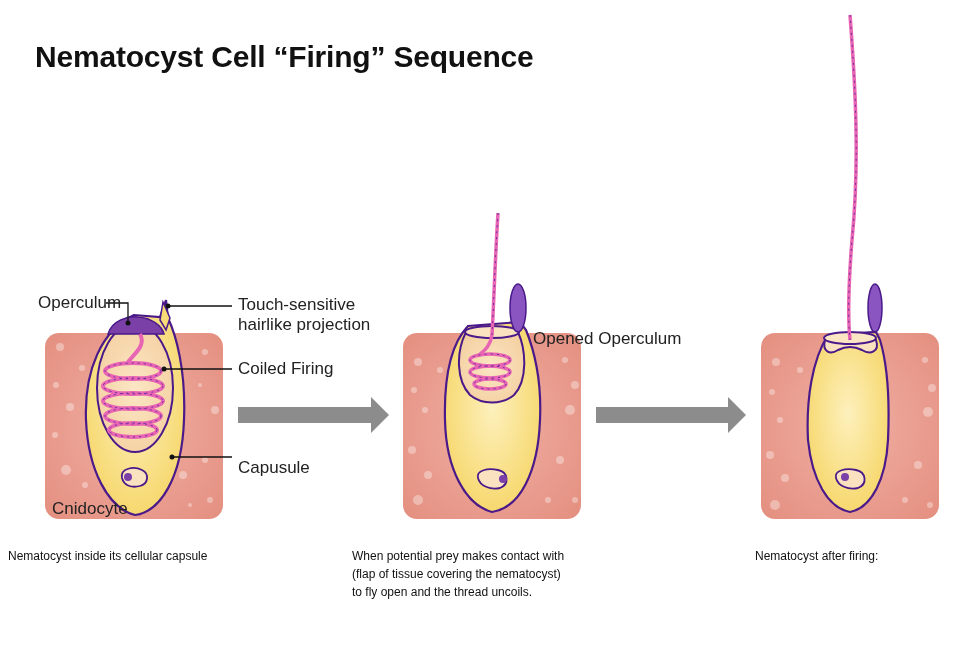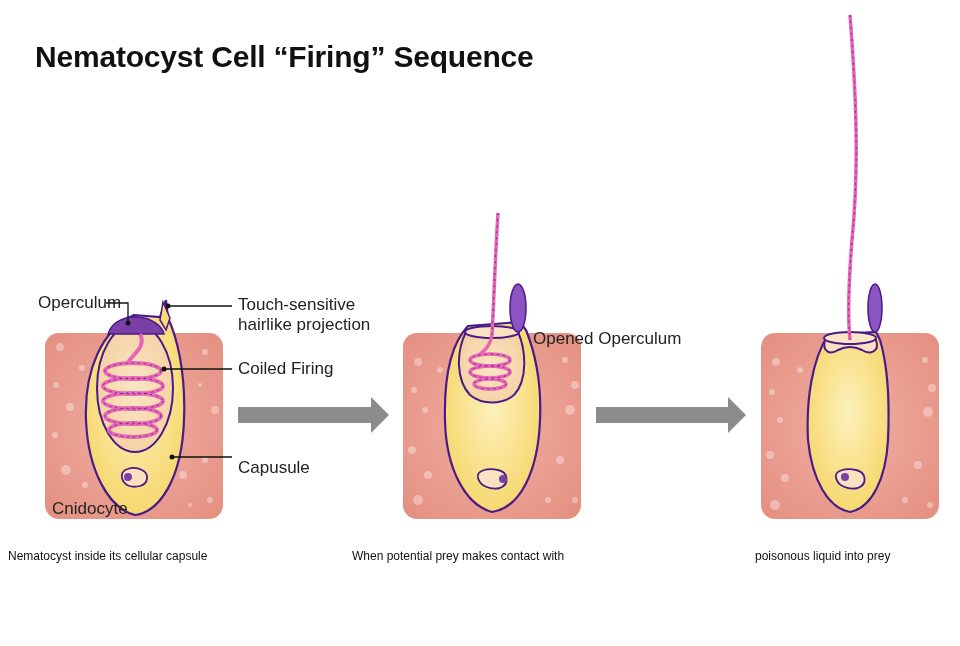--- a/index.html
+++ b/index.html
@@ -176,16 +176,18 @@
 <div class="label" style="left:238px; top:460px;text-align:center;">Capusule</div>
 <div class="label" style="left:52px; top:501px;">Cnidocyte</div>
 
 <div class="label" style="left:533px; top:302px;margin-top:29px;">Opened Operculum</div>
 
 <div class="caption" style="left:8px; top:547px;">
   <div>Nematocyst inside its cellular capsule</div>
 </div>
 <div class="caption" style="left:352px; top:547px;">
   <div>When potential prey makes contact with</div>
+  <div>(flap of tissue covering the nematocyst)</div>
+  <div>to fly open and the thread uncoils.</div>
 </div>
 <div class="caption" style="left:755px; top:547px;">
-  <div>poisonous liquid into prey</div>
+  <div>Nematocyst after firing:</div>
 </div>
 
 </body></html>

